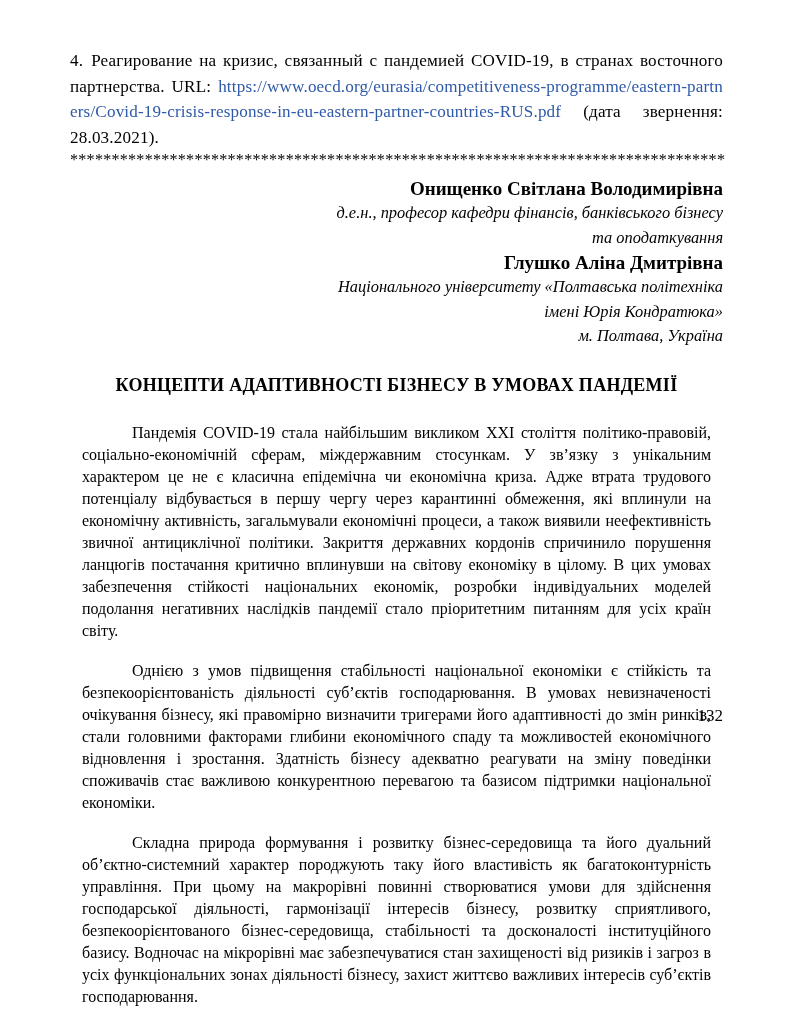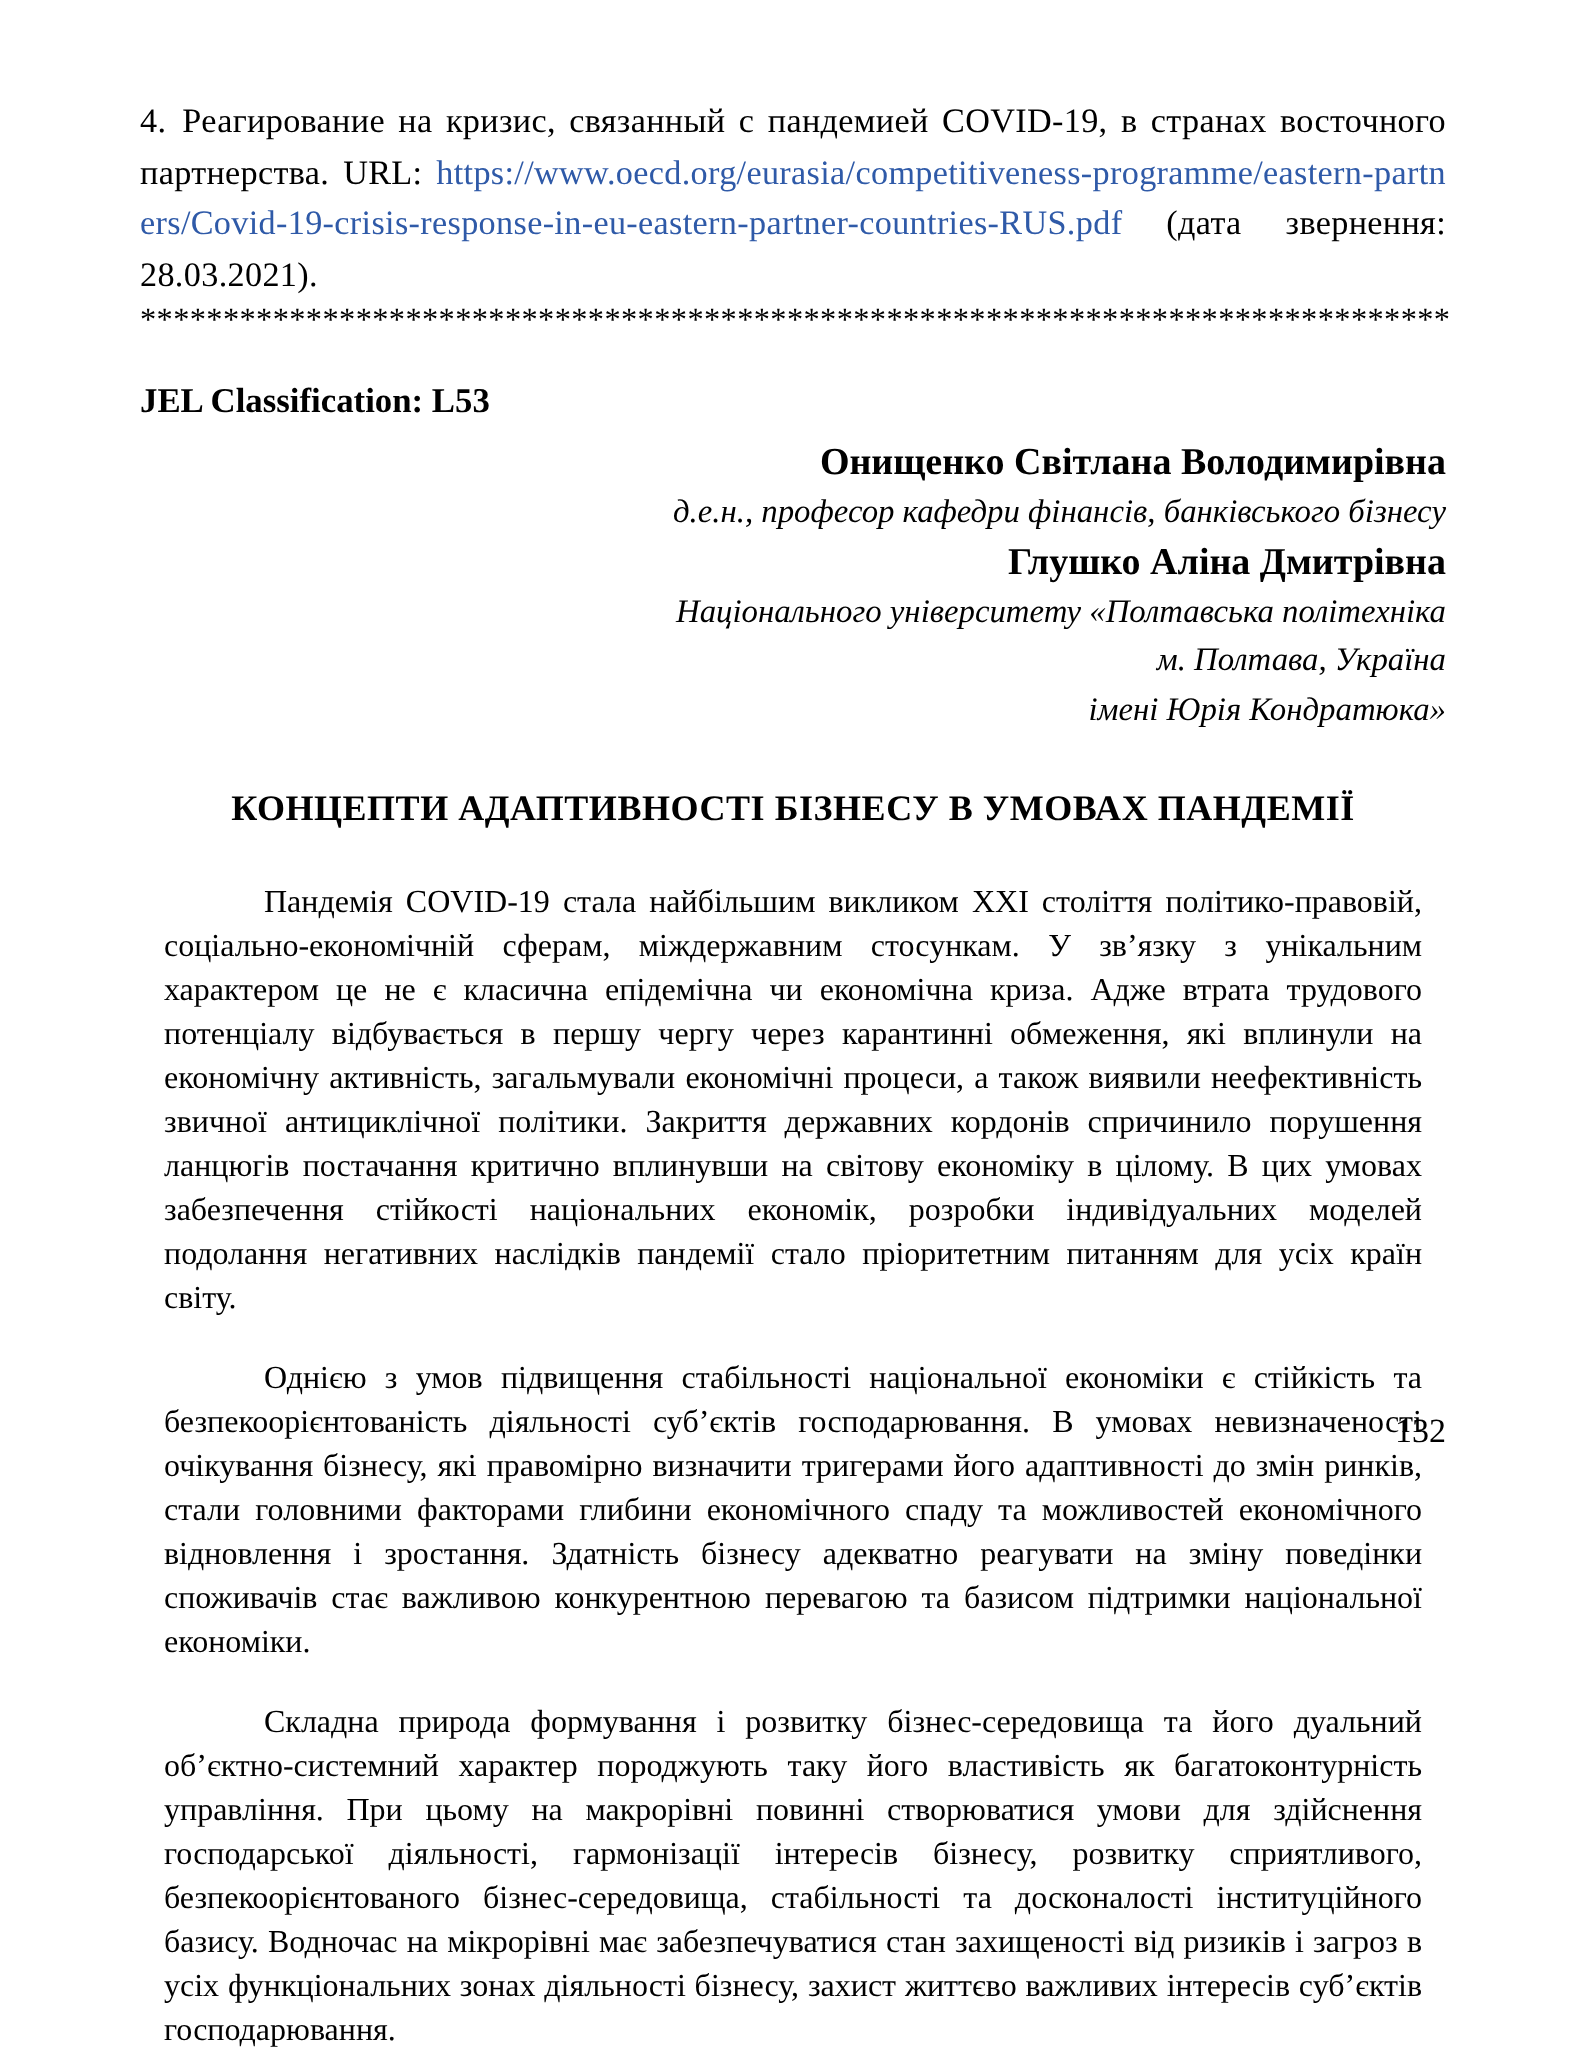--- a/index.html
+++ b/index.html
@@ -103,29 +103,29 @@
 </style>
 </head>
 <body>
 
 <div class="page">
 
   <p class="ref-block"><span class="ref-num">4.</span><span>Реагирование на кризис, связанный с пандемией COVID-19, в странах восточного партнерства.   URL:</span> <a class="url-link" href="#">https://www.oecd.org/eurasia/competitiveness-programme/eastern-partners/Covid-19-crisis-response-in-eu-eastern-partner-countries-RUS.pdf</a> <span>(дата звернення: 28.03.2021).</span></p>
 
   <div class="stars">*****************************************************************************************</div>
 
-  <div class="jel">JEL Classification: L53</div>
 
   <div class="authors">
     <span class="author-name">Онищенко Світлана Володимирівна</span>
     <span class="author-aff">д.е.н., професор кафедри фінансів, банківського бізнесу</span>
+    <span class="author-aff">та оподаткування</span>
     <span class="author-name">Глушко Аліна Дмитрівна</span>
     <span class="author-aff">Національного університету «Полтавська політехніка</span>
+    <span class="author-aff">імені Юрія Кондратюка»</span>
     <span class="author-aff">м. Полтава, Україна</span>
-    <span class="author-aff">імені Юрія Кондратюка»</span>
   </div>
 
   <h1 class="article-title">КОНЦЕПТИ АДАПТИВНОСТІ БІЗНЕСУ В УМОВАХ ПАНДЕМІЇ</h1>
 
   <p class="body-p first">Пандемія COVID-19 стала найбільшим викликом XXI століття політико-правовій, соціально-економічній сферам, міждержавним стосункам. У зв’язку з унікальним характером це не є класична епідемічна чи економічна криза. Адже втрата трудового потенціалу відбувається в першу чергу через карантинні обмеження, які вплинули на економічну активність, загальмували економічні процеси, а також виявили неефективність звичної антициклічної політики. Закриття державних кордонів спричинило порушення ланцюгів постачання критично вплинувши на світову економіку в цілому. В цих умовах забезпечення стійкості національних економік, розробки індивідуальних моделей подолання негативних наслідків пандемії стало пріоритетним питанням для усіх країн світу.</p>
   <p class="body-p">Однією з умов підвищення стабільності національної економіки є стійкість та безпекоорієнтованість діяльності суб’єктів господарювання. В умовах невизначеності очікування бізнесу, які правомірно визначити тригерами його адаптивності до змін ринків, стали головними факторами глибини економічного спаду та можливостей економічного відновлення і зростання. Здатність бізнесу адекватно реагувати на зміну поведінки споживачів стає важливою конкурентною перевагою та базисом підтримки національної економіки.</p>
   <p class="body-p">Складна природа формування і розвитку бізнес-середовища та його дуальний об’єктно-системний характер породжують таку його властивість як багатоконтурність управління. При цьому на макрорівні повинні створюватися умови для здійснення господарської діяльності, гармонізації інтересів бізнесу, розвитку сприятливого, безпекоорієнтованого бізнес-середовища, стабільності та досконалості інституційного базису. Водночас на мікрорівні має забезпечуватися стан захищеності від ризиків і загроз в усіх функціональних зонах діяльності бізнесу, захист життєво важливих інтересів суб’єктів господарювання.</p>
 
   <div class="page-number">132</div>
 

